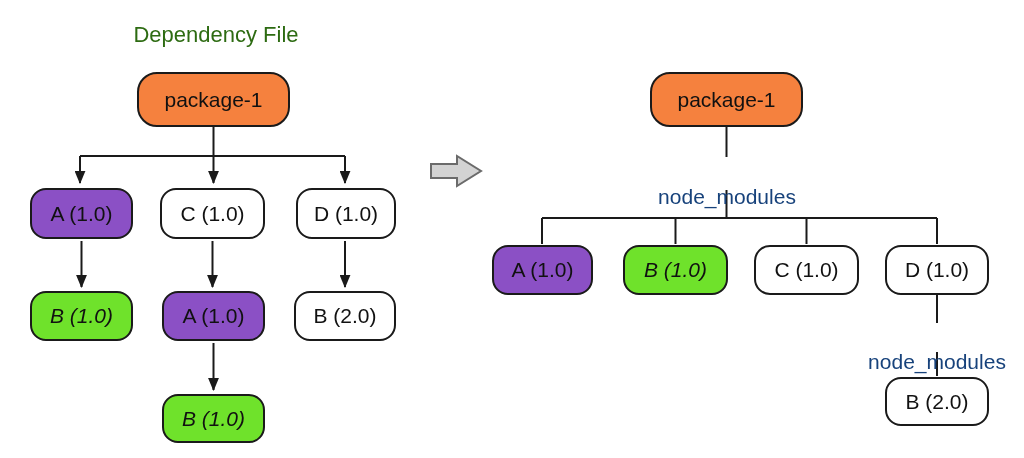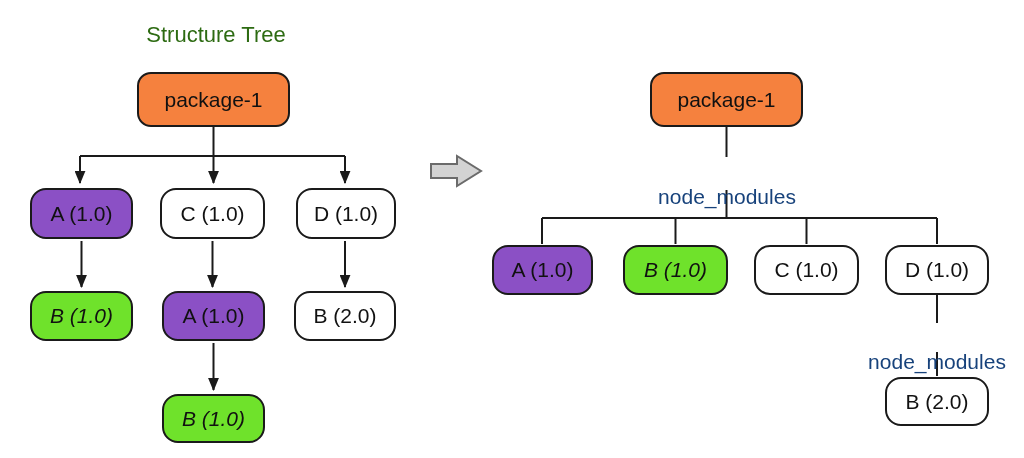--- a/index.html
+++ b/index.html
@@ -43,21 +43,21 @@
     border: 2px solid var(--node-border, #1A1A1A);
     border-radius: 16px;
     display: flex;
     align-items: center;
     justify-content: center;
     font-size: 21px;
     color: #111111;
     background: var(--node-white, #ffffff);
     white-space: nowrap;
   }
-  .orange { background: var(--node-orange, #F5813E); border-radius: 14px; }
+  .orange { background: var(--node-orange, #F5813E); border-radius: 20px; }
   .purple { background: var(--node-purple, #8B50C5); }
   .green  { background: var(--node-green,  #6FE22B); font-style: italic; }
 
   
   .lp  { left: 137px; top: 72px;  width: 153px; height: 55px; }
   .la  { left: 30px;  top: 188px; width: 103px; height: 51px; }
   .lc  { left: 160px; top: 188px; width: 105px; height: 51px; }
   .ld  { left: 296px; top: 188px; width: 100px; height: 51px; }
   .lb1 { left: 30px;  top: 291px; width: 103px; height: 50px; }
   .la2 { left: 162px; top: 291px; width: 103px; height: 50px; }
@@ -104,21 +104,21 @@
       <path d="M675.5 218 V244"></path>
       <path d="M806.5 218 V244"></path>
       <path d="M937 218 V244"></path>
       <path d="M937 295 V323"></path>
       <path d="M937 352 V376"></path>
     </g>
 
     <polygon points="431,164 457,164 457,156 481,171 457,186 457,178 431,178" fill="#D3D3D3" stroke="#6B6B6B" stroke-width="2" stroke-linejoin="miter"></polygon>
   </svg>
 
-  <div class="title left-title">Structure Tree</div>
+  <div class="title left-title">Dependency File</div>
 
   <div class="node orange lp">package-1</div>
   <div class="node purple la">A (1.0)</div>
   <div class="node lc">C (1.0)</div>
   <div class="node ld">D (1.0)</div>
   <div class="node green lb1">B (1.0)</div>
   <div class="node purple la2">A (1.0)</div>
   <div class="node lb2">B (2.0)</div>
   <div class="node green lb3">B (1.0)</div>
 

